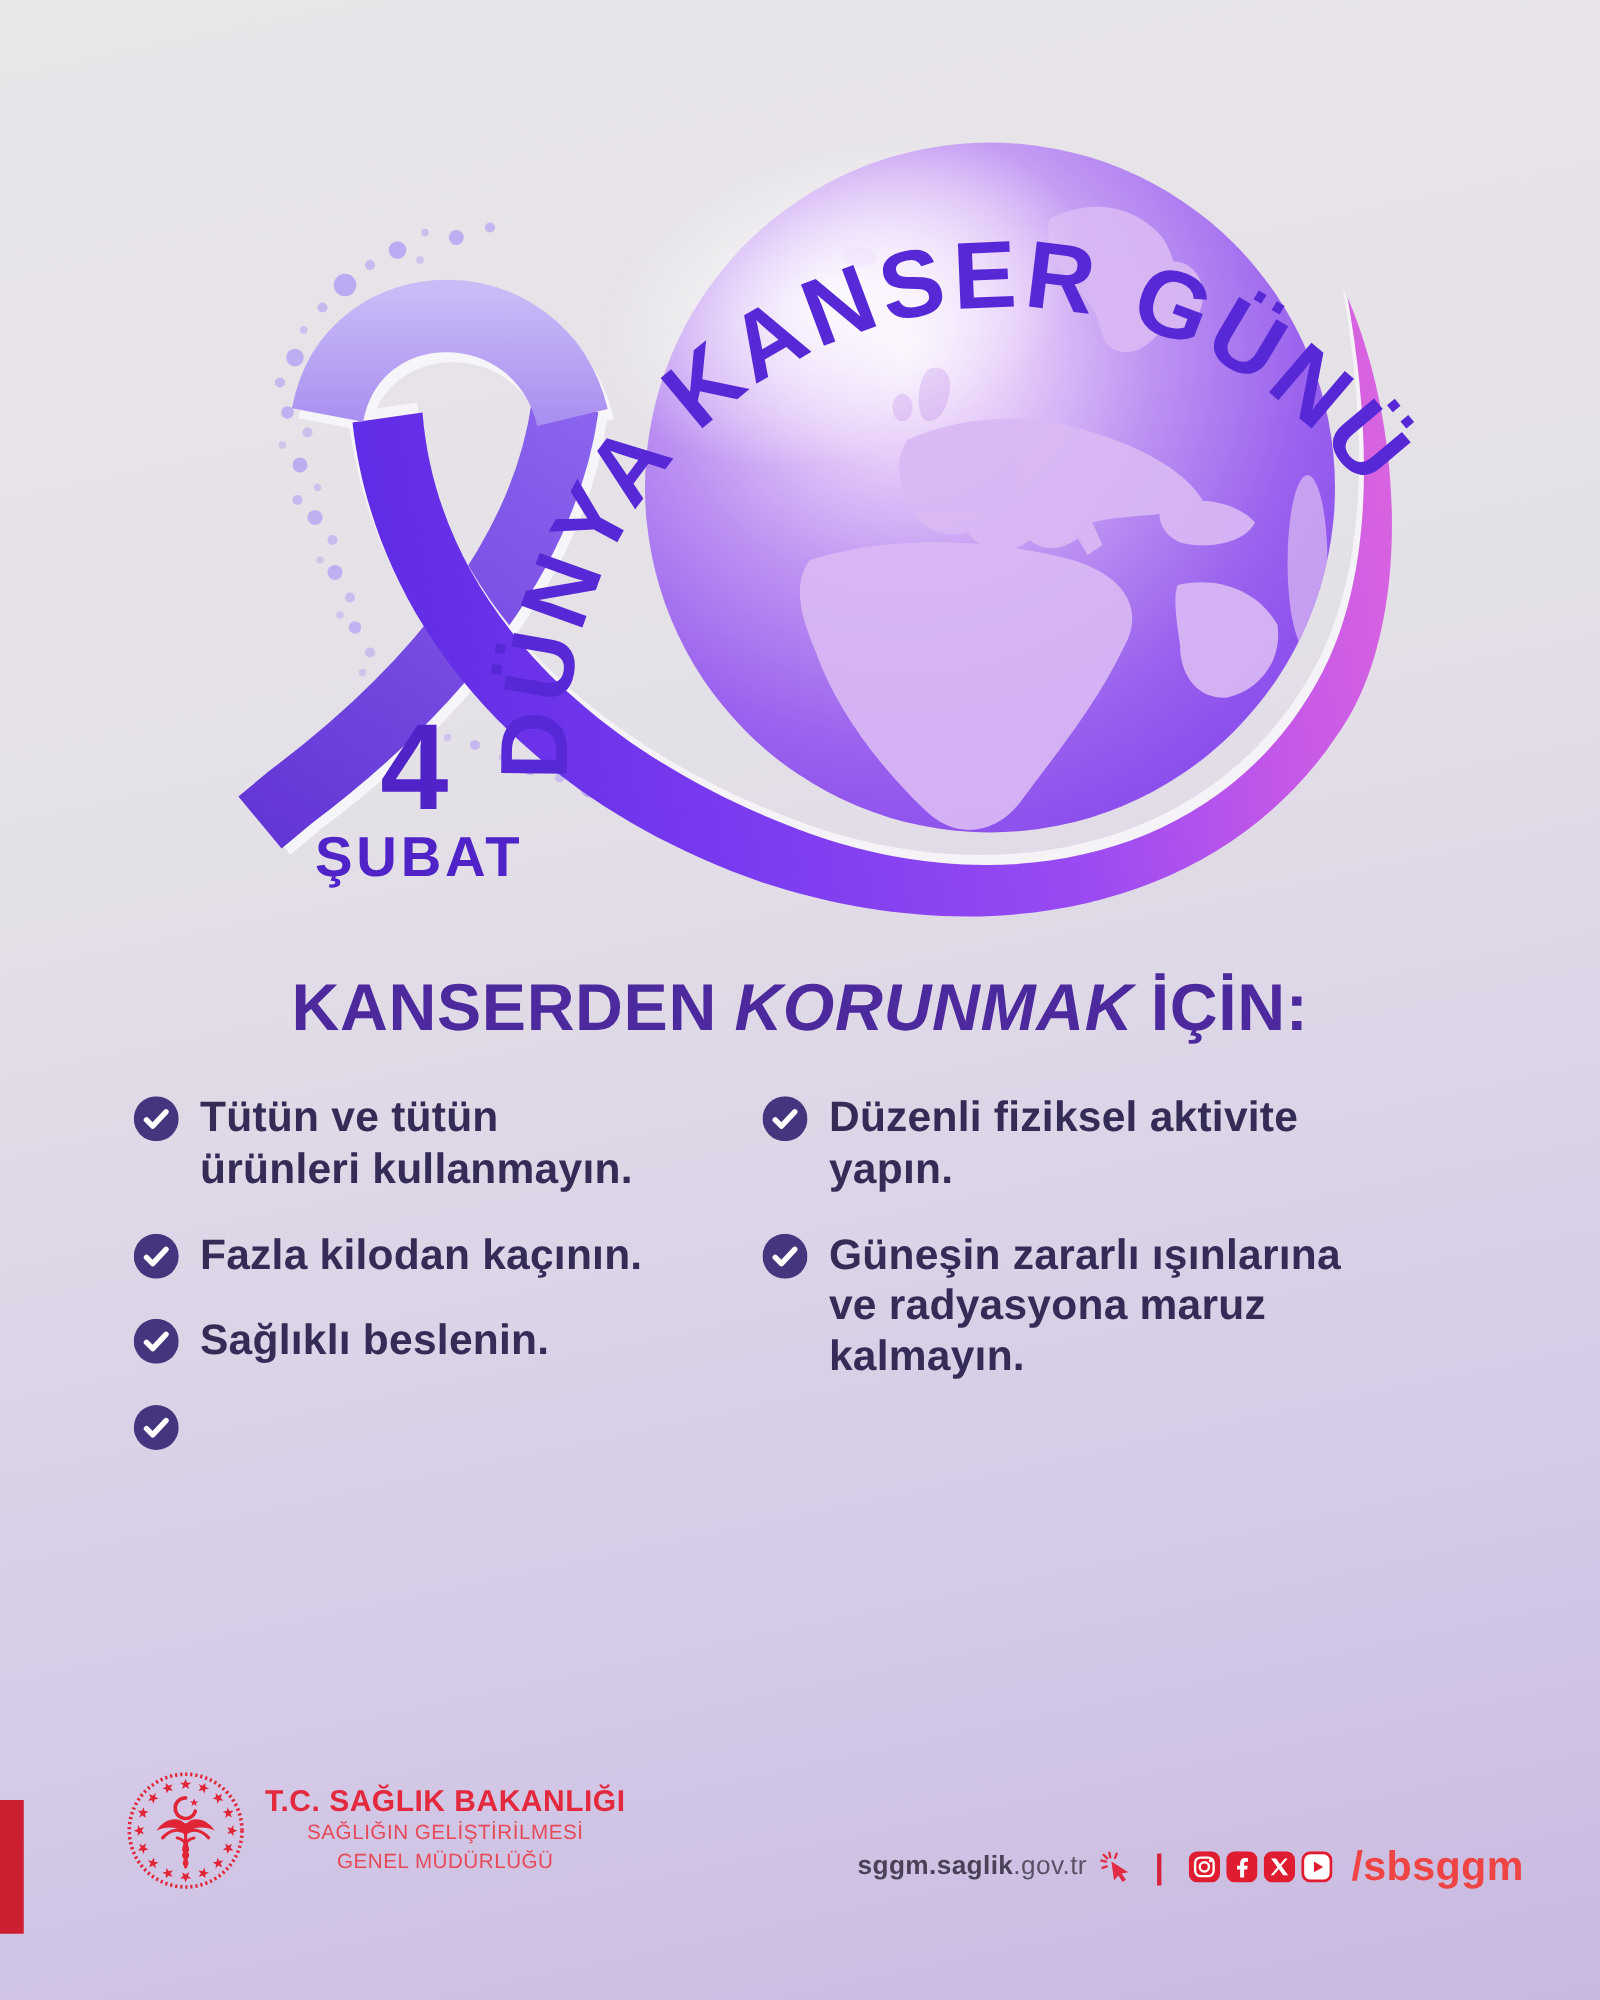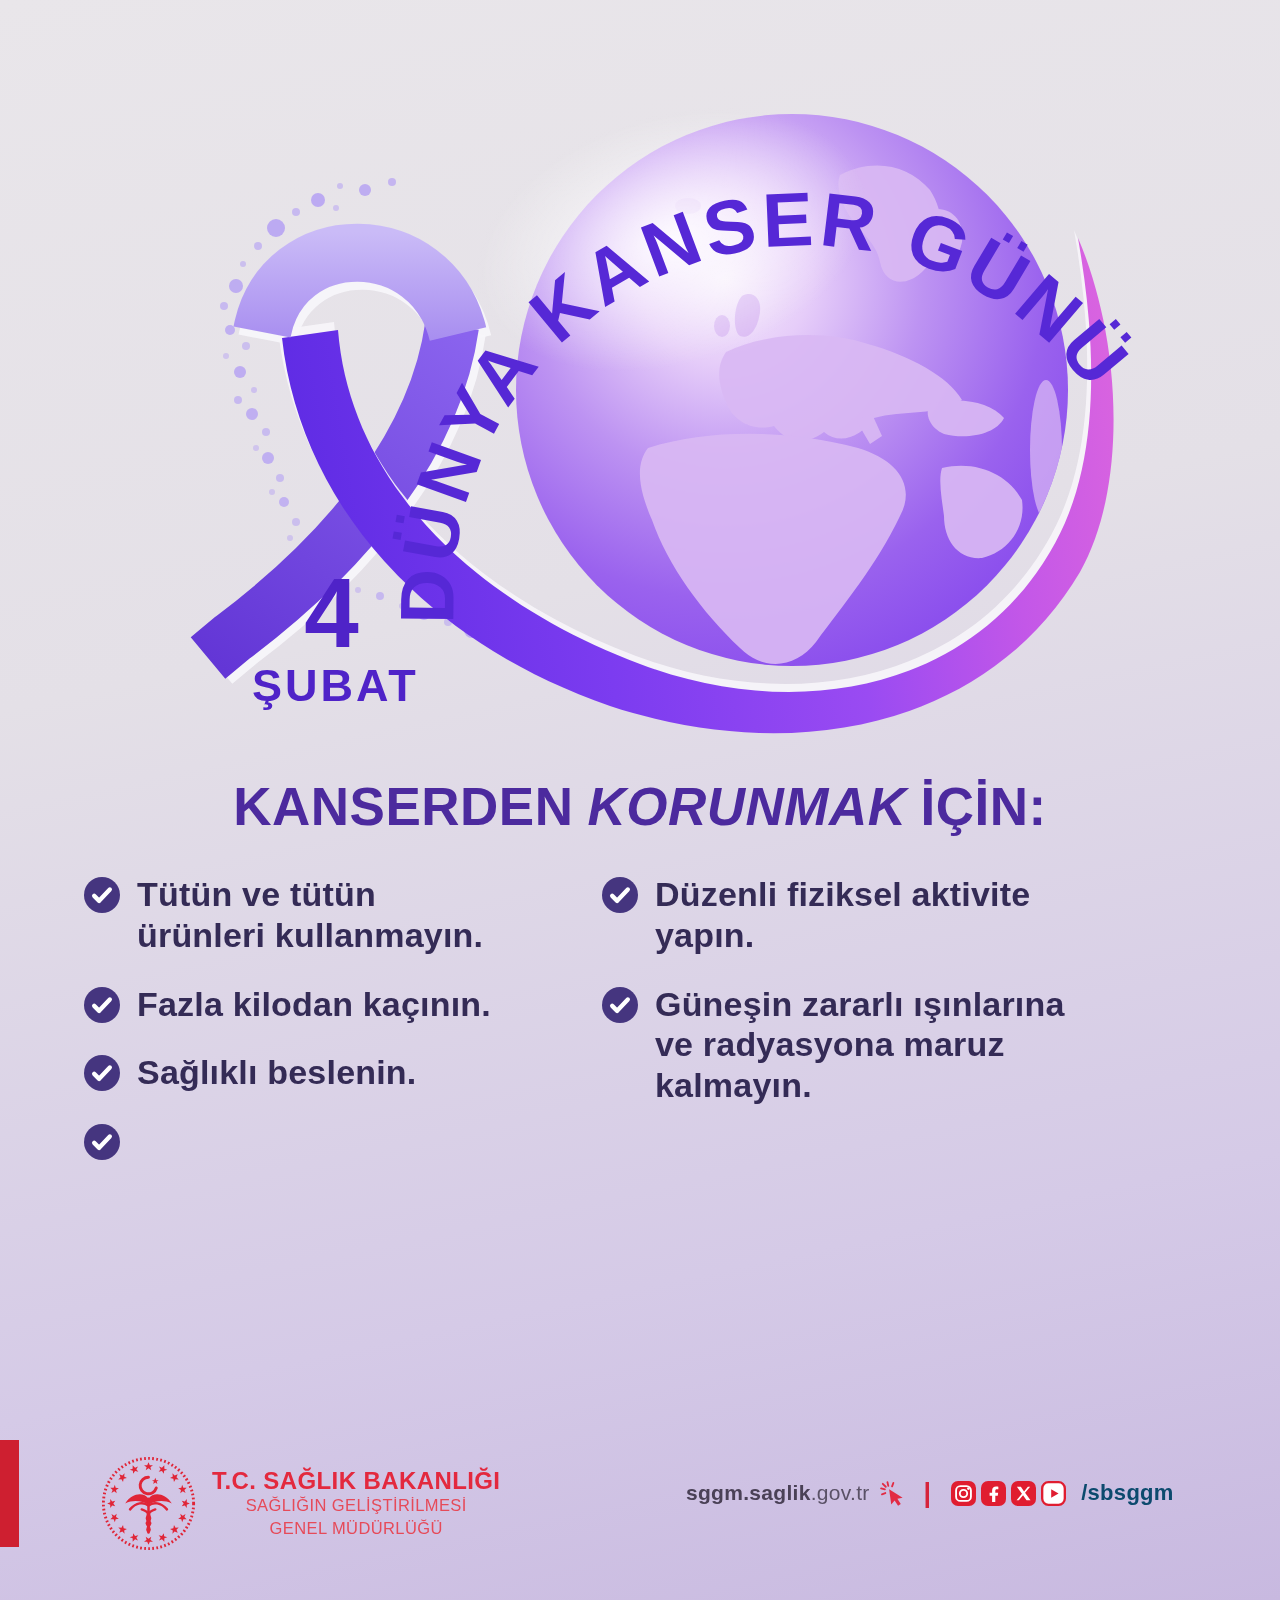--- a/index.html
+++ b/index.html
@@ -24,43 +24,43 @@
     font-size:45px;font-weight:800;color:#4f23c8;letter-spacing:3px;margin-top:2px;
   }
   
   .heading{
     position:absolute;top:780px;left:0;width:100%;margin:0;text-align:center;
     font-size:53px;font-weight:700;color:#4c2a9e;letter-spacing:.5px;line-height:1;
   }
   .heading .it{font-style:italic;}
   .heading span{margin:0 7px;}
   
-  .tips{position:absolute;top:874px;left:0;right:0;display:flex;padding:0 84px;margin:0;}
+  .tips{position:absolute;top:874px;left:0;right:0;display:flex;padding:0 107px;margin:0;}
   .col{list-style:none;margin:0;padding:0;display:flex;flex-direction:column;gap:28px;}
   .col-left{width:502px;}
   .col-right{width:580px;margin-left:16px;}
   .tip{display:flex;gap:17px;align-items:flex-start;}
   .tick{width:36px;height:36px;flex:0 0 36px;margin-top:3px;}
   .tip-text{
     font-size:34px;font-weight:800;color:#342b56;line-height:1.2;
     white-space:pre-line;letter-spacing:.2px;
   }
   
   .redbar{position:absolute;left:0;top:1440px;width:19px;height:107px;background:#ce1f30;}
-  .ministry{position:absolute;left:100px;top:1455px;display:flex;align-items:center;gap:15px;}
+  .ministry{position:absolute;left:100px;top:1416px;display:flex;align-items:center;gap:15px;}
   .ministry-texts{display:flex;flex-direction:column;}
   .ministry-title{font-size:24px;font-weight:800;color:#e3293e;letter-spacing:.4px;line-height:1.1;}
   .ministry-sub{font-size:16.5px;font-weight:500;color:#e64a59;letter-spacing:.4px;line-height:1.32;margin-top:1px;text-align:center;}
   .links{position:absolute;left:686px;top:1472px;height:42px;display:flex;align-items:center;gap:9px;}
   .url{font-size:21px;color:#4a4156;letter-spacing:.3px;}
   .url .b{font-weight:800;}
   .url .lite{font-weight:400;color:#5a5166;}
   .pipe{color:#d6233b;font-size:27px;font-weight:600;margin:0 11px 0 9px;}
   .social{display:flex;align-items:center;gap:5px;}
-  .handle{font-size:22px;font-weight:800;color:#0c4a6e;margin-left:6px;letter-spacing:.3px;}
+  .handle{font-size:33px;font-weight:800;color:#ef4444;margin-left:6px;letter-spacing:.3px;}
 </style>
 </head>
 <body>
 
 <div class="poster">
 
   <svg class="hero-art" width="1280" height="770" viewBox="0 0 1280 770">
     <defs>
       <radialGradient id="globeGrad" cx="0.38" cy="0.3" r="0.85">
         <stop offset="0" stop-color="#f7eefc"></stop>

